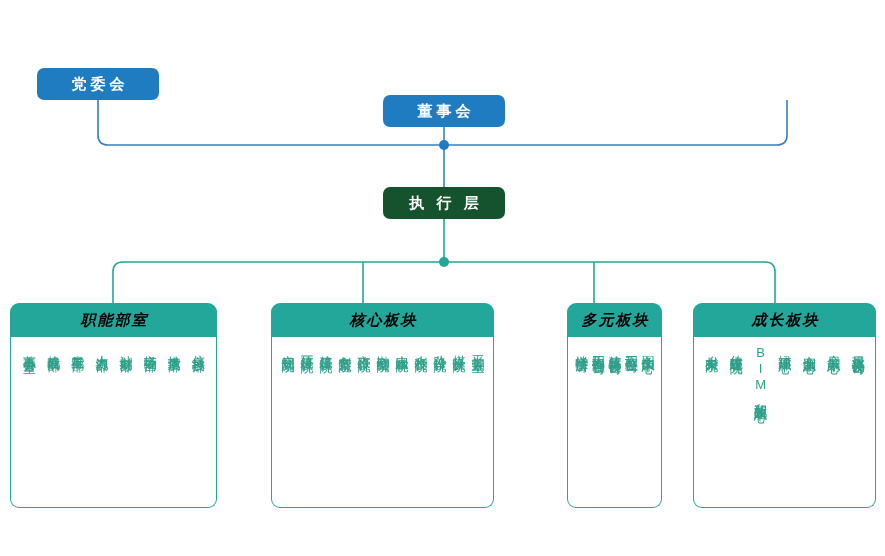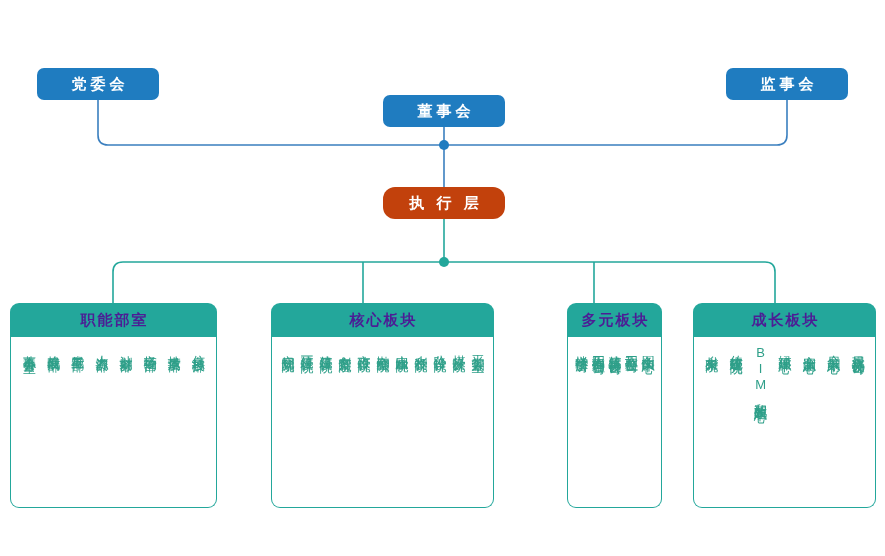--- a/index.html
+++ b/index.html
@@ -23,45 +23,46 @@
     display:flex;align-items:center;justify-content:center;
     color:#ffffff;
     font-size:15px;
     letter-spacing:4px;
     text-indent:4px;
     font-weight:bold;
     box-sizing:border-box;
     z-index:5;
   }
   .pill.blue{background:#1f7cc0;}
-  .pill.teal{background:#c2410c;border-radius:12px;}
+  .pill.teal{background:#14532d;}
 
   #pill-party   {left:37px; top:68px;  width:122px;}
   #pill-board   {left:383px;top:68px;  width:122px;margin-top:27px;}
   #pill-super   {left:726px;top:68px;  width:122px;}
   #pill-exec    {left:383px;top:187px; width:122px;}
 
   
   .group{
     position:absolute;
     box-sizing:border-box;
     z-index:4;
   }
   .group-head{
     height:34px;
     background:#23a79b;
     border-radius:9px 9px 0 0;
-    color:#4c1d95;
+    color:#000000;
     font-size:15px;
     font-weight:bold;
     letter-spacing:2px;
     text-indent:2px;
     display:flex;align-items:center;justify-content:center;
     position:relative;
     z-index:2;
+    font-style:italic;
   }
   .group-body{
     background:#ffffff;
     border:1px solid #23a79b;
     border-top:none;
     border-radius:9px;
     margin-top:-9px;
     padding-top:17px;
     padding-bottom:10px;
     height:180px;
@@ -112,21 +113,20 @@
     <circle cx="444" cy="262" r="5" fill="#23a79b"></circle>
     <path d="M113,303 L113,272 Q113,262 123,262 L765,262 Q775,262 775,272 L775,303" fill="none" stroke="#23a79b" stroke-width="1.6"></path>
     <line x1="363" y1="262" x2="363" y2="303" stroke="#23a79b" stroke-width="1.6"></line>
     <line x1="594" y1="262" x2="594" y2="303" stroke="#23a79b" stroke-width="1.6"></line>
   </svg>
 
   <div id="pill-party" class="pill blue">党委会</div>
 
   <div id="pill-board" class="pill blue">董事会</div>
 
-  <div id="pill-super" class="pill blue">监事会</div>
 
   <div id="pill-exec" class="pill teal">执 行 层</div>
 
   <div id="grp-func" class="group">
     <div class="group-head">职能部室</div>
     <div class="group-body">
       <div class="vitem">信息科技部</div>
       <div class="vitem">技术质量部</div>
       <div class="vitem">市场经营部</div>
       <div class="vitem">计划财务部</div>

